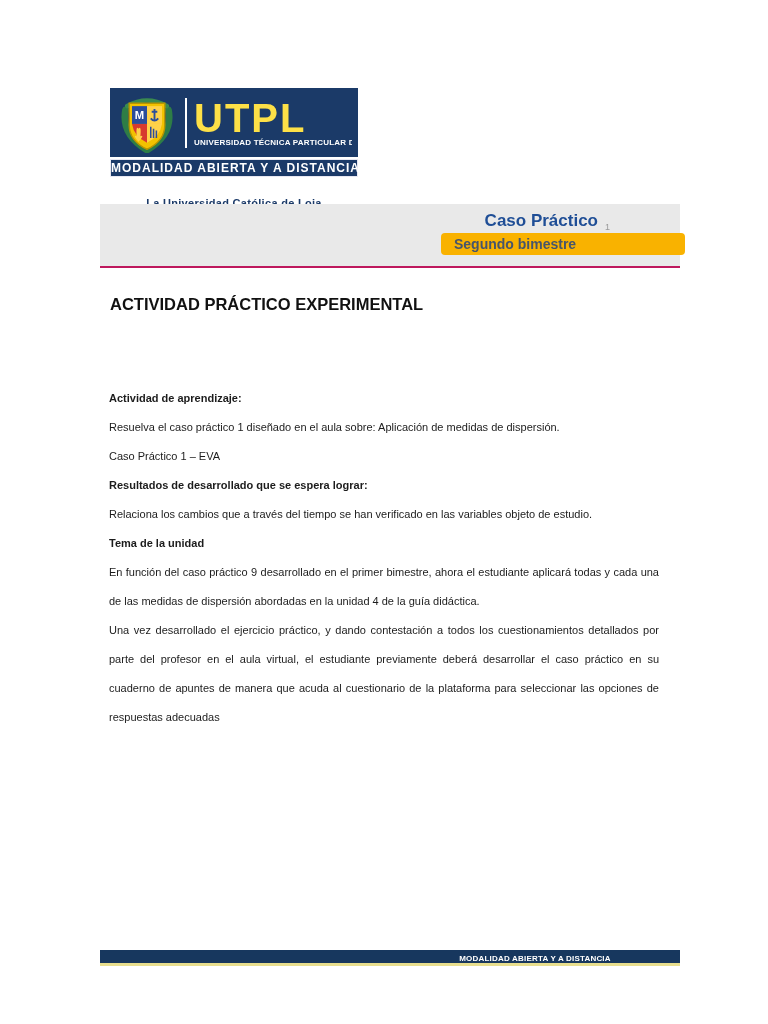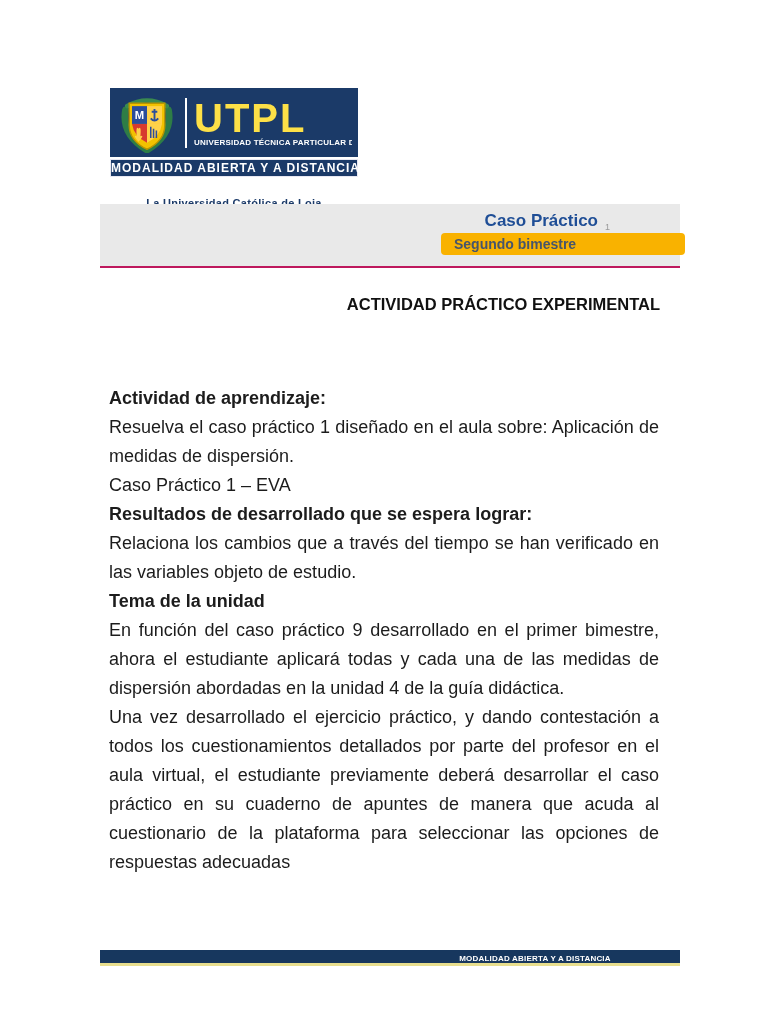--- a/index.html
+++ b/index.html
@@ -62,26 +62,26 @@
   .banner-pill {
     position: absolute; top: 29px; right: -5px; width: 244px; height: 22px;
     background: var(--yellow, #F9B200); border-radius: 4px;
     color: var(--pill_text, #47556B); font-weight: bold; font-size: 14px;
     line-height: 22px; padding-left: 13px;
   }
 
   
   .doc-title {
     position: absolute; left: 110px; top: 290px; width: 550px;
-    text-align: right; font-weight: bold; font-size: 16.5px; line-height: 29px;
+    text-align: left; font-weight: bold; font-size: 16.5px; line-height: 29px;
     color: #111111;
   }
   .content {
     position: absolute; left: 109px; top: 384px; width: 550px;
-    font-size: 18px; line-height: 29px;
+    font-size: 11px; line-height: 29px;
   }
   .content p { margin: 0; }
   .blk-heading { font-weight: bold; text-align: left; }
   .blk-para { font-weight: normal; text-align: justify; }
 
   
   .page-footer {
     position: absolute; left: 100px; top: 950px; width: 580px; height: 16px;
     background: var(--footer_navy, #17375E);
     border-bottom: 3px solid var(--footer_gold, #E8DE8E);

